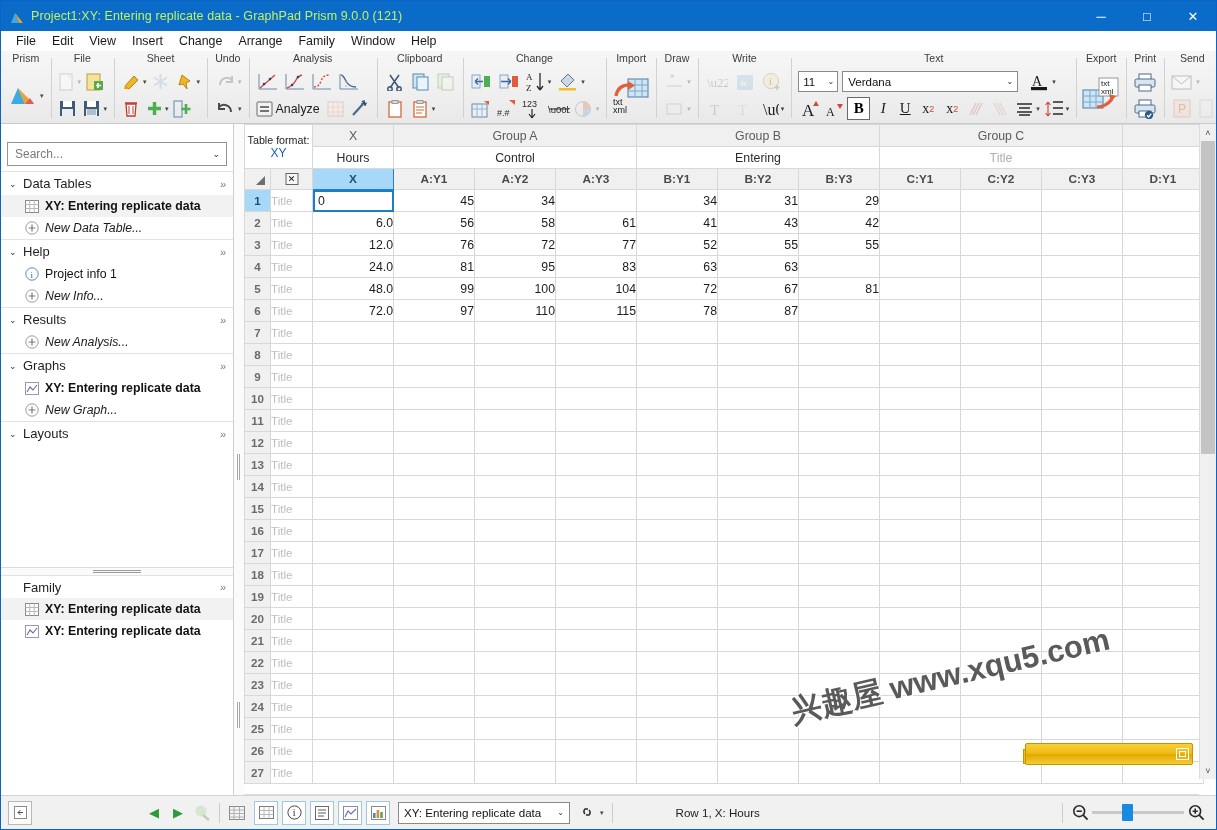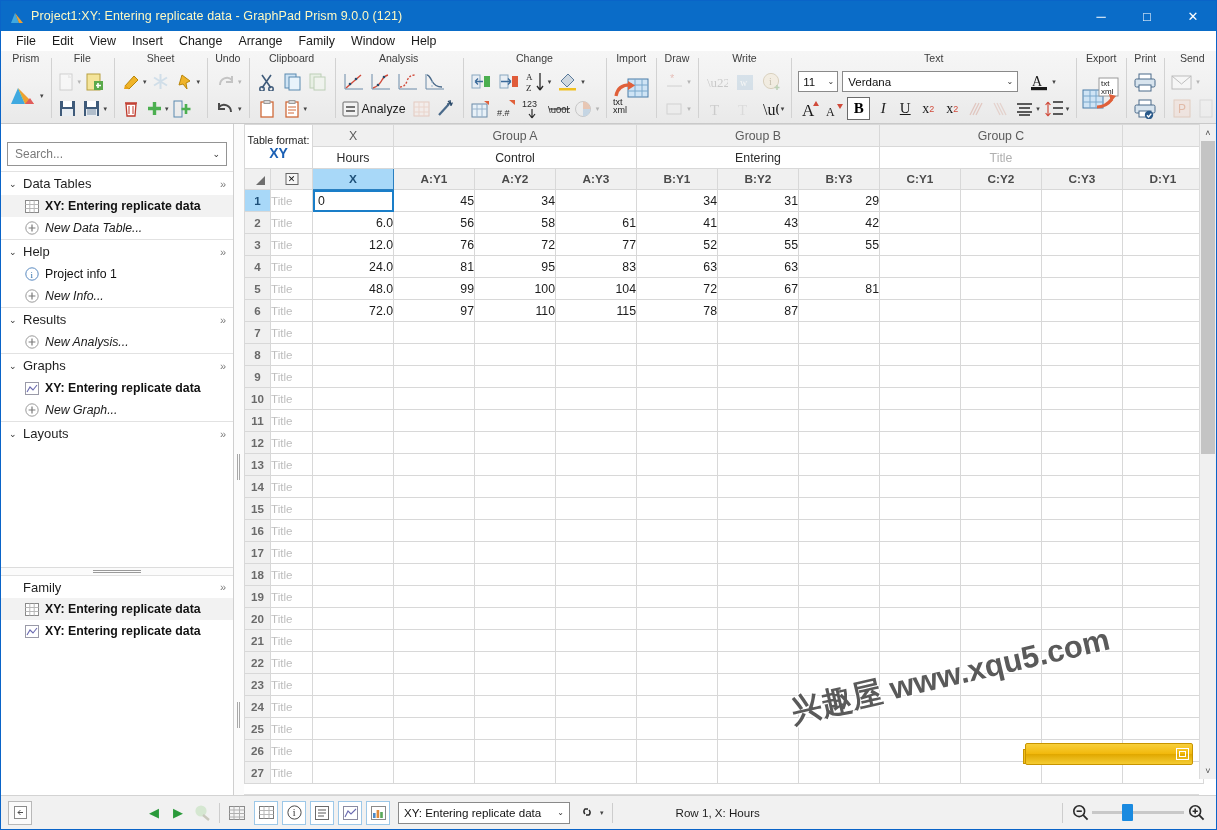--- a/index.html
+++ b/index.html
@@ -21,21 +21,21 @@
   .titlebar {
     position: absolute; left: 0; top: 0; width: 1215px; height: 30px;
     background: #0a6cc8;
     display: flex; align-items: center;
   }
   .title-logo {
     width: 14px; height: 13px; margin-left: 9px; margin-right: 7px;
     position: relative; flex: none;
   }
   .title-text {
-    color: #fef9c3; font-size: 12.5px; letter-spacing: .1px;
+    color: #bef264; font-size: 12.5px; letter-spacing: .1px;
     white-space: nowrap;
   }
   .win-btns { position: absolute; right: 0; top: 0; height: 30px; display: flex; }
   .win-btn {
     width: 46px; height: 30px; display: flex; align-items: center; justify-content: center;
     color: #fff; font-size: 13px;
   }
 
   
   .menubar {
@@ -171,21 +171,21 @@
     font-size: 11.8px; color: #4a4a4a; font-weight: bold;
   }
   .hdr-col.selc {
     background: #a8d8f8; color: #1d4f78; border: 1px solid #2a7fc0;
   }
   .tf-cell {
     background: #ffffff; text-align: center; vertical-align: middle;
     padding: 2px 0 0 0;
   }
   .tf-l1 { font-size: 10.7px; color: #1c1c1c; line-height: 13px; }
-  .tf-l2 { font-size: 14px; color: #1a5fb4; font-weight: bold; line-height: 13px; }
+  .tf-l2 { font-size: 12px; color: #1a5fb4; font-weight: normal; line-height: 13px; }
 
   .corner-cell { background: #f0f0f0; position: relative; height: 21px; }
   .corner-tri {
     position: absolute; right: 5px; bottom: 4px;
     width: 0; height: 0; border-left: 9px solid transparent;
     border-bottom: 9px solid #6e6e6e;
   }
   .xbtn-cell { background: #f0f0f0; position: relative; height: 21px; }
   .xbtn {
     position: absolute; left: 50%; top: 50%; transform: translate(-50%,-50%);
@@ -461,65 +461,20 @@
                     <path d="M15 12 A7 7 0 0 0 3 7" fill="none" stroke="#4a4a4a" stroke-width="2"></path>
                     <path d="M3 3v6h6" fill="none" stroke="#4a4a4a" stroke-width="2"></path>
                   </svg>
             </span>
             <span class="caret">▾</span>
           </div>
         </div>
           </div>
       </div>
 
-      <div class="rib-group" style="width:88px">
-        <div class="rib-label">Clipboard</div>
-        <div class="rib-body">
-            <div class="rib-col">
-          <div class="rib-row">
-            <span class="ic" style="width:26px;height:24px">
-              <svg width="17" height="18">
-                    <path d="M4 2 L13 15M13 2 L4 15" stroke="#3f5b7a" stroke-width="1.6"></path>
-                    <circle cx="4" cy="16" r="2.2" fill="none" stroke="#3f5b7a" stroke-width="1.5"></circle>
-                    <circle cx="13" cy="16" r="2.2" fill="none" stroke="#3f5b7a" stroke-width="1.5"></circle>
-                  </svg>
-            </span>
-            <span class="ic" style="width:26px;height:24px">
-              <svg width="18" height="18">
-                    <rect x="1" y="1" width="11" height="14" fill="#cfe4f5" stroke="#5a8ab0"></rect>
-                    <rect x="5" y="4" width="11" height="13" fill="#e8f3fb" stroke="#5a8ab0"></rect>
-                  </svg>
-            </span>
-            <span class="ic dis" style="width:24px;height:24px">
-              <svg width="18" height="18">
-                    <rect x="1" y="1" width="11" height="14" fill="#d8ecd0" stroke="#6a9a5a"></rect>
-                    <rect x="5" y="4" width="11" height="13" fill="#eef7ea" stroke="#6a9a5a"></rect>
-                  </svg>
-            </span>
-          </div>
-          <div class="rib-row">
-            <span class="ic" style="width:26px;height:24px">
-              <svg width="16" height="18">
-                    <rect x="2" y="2" width="12" height="15" fill="#fff" stroke="#d06a3a" stroke-width="1.3"></rect>
-                    <rect x="5" y="0.5" width="6" height="3" fill="#d8d8d8" stroke="#9a9a9a"></rect>
-                  </svg>
-            </span>
-            <span class="ic" style="width:24px;height:24px">
-              <svg width="16" height="18">
-                    <rect x="2" y="2" width="12" height="15" fill="#fff" stroke="#d06a3a" stroke-width="1.3"></rect>
-                    <rect x="5" y="0.5" width="6" height="3" fill="#d8d8d8" stroke="#9a9a9a"></rect>
-                    <path d="M4 7h8M4 10h8M4 13h6" stroke="#d06a3a"></path>
-                  </svg>
-            </span>
-            <span class="caret">▾</span>
-          </div>
-        </div>
-          </div>
-      </div>
-
       <div class="rib-group" style="width:137px">
         <div class="rib-label">Analysis</div>
         <div class="rib-body">
             <div class="rib-col">
           <div class="rib-row">
             <span class="ic" style="width:27px;height:25px">
               <svg width="21" height="19">
                     <path d="M2 17V2M2 17h18" stroke="#6a8aa8"></path>
                     <path d="M3 16 L18 3" stroke="#d04a3a" stroke-width="1.4"></path>
                     <circle cx="7" cy="12" r="1.3" fill="#2a4a6a"></circle>
@@ -561,20 +516,65 @@
                     <rect x="1" y="1" width="15" height="14" fill="#fdeee8" stroke="#d8937a"></rect>
                     <path d="M1 6h15M1 11h15M6 1v14M11 1v14" stroke="#e8b09a"></path>
                   </svg>
             </span>
             <span class="ic" style="width:24px;height:24px">
               <svg width="19" height="19">
                     <path d="M3 16 L13 5" stroke="#4a6a8a" stroke-width="2.2"></path>
                     <path d="M12 2 L16 6 M14 1 L15 7 M11 5 L17 4" stroke="#2a4a6a" stroke-width="1.2"></path>
                   </svg>
             </span>
+          </div>
+        </div>
+          </div>
+      </div>
+
+      <div class="rib-group" style="width:88px">
+        <div class="rib-label">Clipboard</div>
+        <div class="rib-body">
+            <div class="rib-col">
+          <div class="rib-row">
+            <span class="ic" style="width:26px;height:24px">
+              <svg width="17" height="18">
+                    <path d="M4 2 L13 15M13 2 L4 15" stroke="#3f5b7a" stroke-width="1.6"></path>
+                    <circle cx="4" cy="16" r="2.2" fill="none" stroke="#3f5b7a" stroke-width="1.5"></circle>
+                    <circle cx="13" cy="16" r="2.2" fill="none" stroke="#3f5b7a" stroke-width="1.5"></circle>
+                  </svg>
+            </span>
+            <span class="ic" style="width:26px;height:24px">
+              <svg width="18" height="18">
+                    <rect x="1" y="1" width="11" height="14" fill="#cfe4f5" stroke="#5a8ab0"></rect>
+                    <rect x="5" y="4" width="11" height="13" fill="#e8f3fb" stroke="#5a8ab0"></rect>
+                  </svg>
+            </span>
+            <span class="ic dis" style="width:24px;height:24px">
+              <svg width="18" height="18">
+                    <rect x="1" y="1" width="11" height="14" fill="#d8ecd0" stroke="#6a9a5a"></rect>
+                    <rect x="5" y="4" width="11" height="13" fill="#eef7ea" stroke="#6a9a5a"></rect>
+                  </svg>
+            </span>
+          </div>
+          <div class="rib-row">
+            <span class="ic" style="width:26px;height:24px">
+              <svg width="16" height="18">
+                    <rect x="2" y="2" width="12" height="15" fill="#fff" stroke="#d06a3a" stroke-width="1.3"></rect>
+                    <rect x="5" y="0.5" width="6" height="3" fill="#d8d8d8" stroke="#9a9a9a"></rect>
+                  </svg>
+            </span>
+            <span class="ic" style="width:24px;height:24px">
+              <svg width="16" height="18">
+                    <rect x="2" y="2" width="12" height="15" fill="#fff" stroke="#d06a3a" stroke-width="1.3"></rect>
+                    <rect x="5" y="0.5" width="6" height="3" fill="#d8d8d8" stroke="#9a9a9a"></rect>
+                    <path d="M4 7h8M4 10h8M4 13h6" stroke="#d06a3a"></path>
+                  </svg>
+            </span>
+            <span class="caret">▾</span>
           </div>
         </div>
           </div>
       </div>
 
       <div class="rib-group" style="width:156px">
         <div class="rib-label">Change</div>
         <div class="rib-body">
             <div class="rib-col">
           <div class="rib-row">

